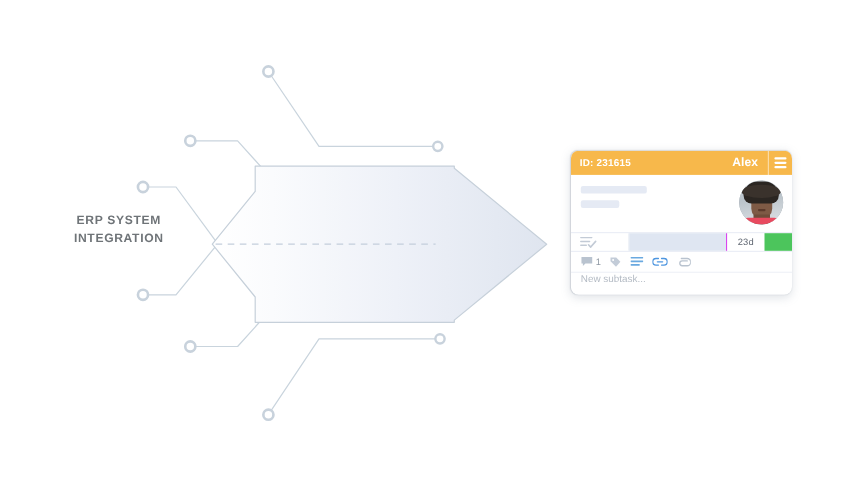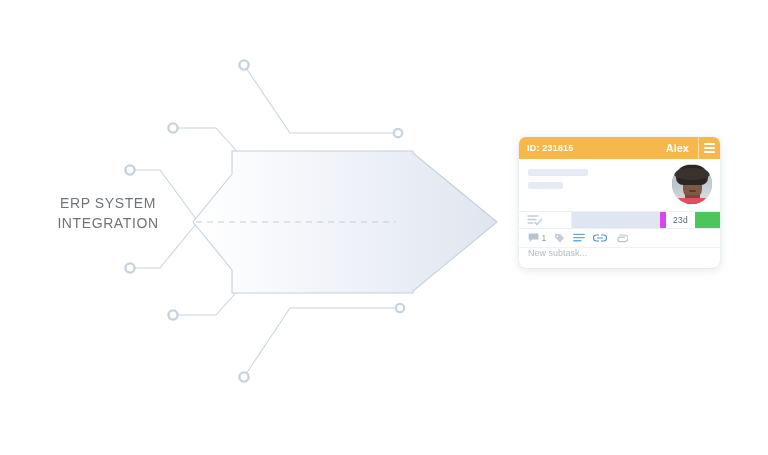--- a/index.html
+++ b/index.html
@@ -12,22 +12,22 @@
   #stage { position: relative; width: 768px; height: 455px; background: #fff; }
 
   
   #diagram { position: absolute; left: 0; top: 0; width: 520px; height: 455px; }
 
   #erp-label {
     position: absolute;
     left: 18px; top: 194px;
     width: 180px;
     text-align: center;
-    font-size: 14px;
-    font-weight: 400;
+    font-size: 11px;
+    font-weight: 700;
     letter-spacing: 0.6px;
     line-height: 1.42;
     color: #6f7478;
     white-space: pre-line;
   }
 
   
   #task-card {
     position: absolute;
     left: 519px; top: 137px;
@@ -100,21 +100,21 @@
     background: #ffffff;
   }
   #progress-check {
     width: 53px; display: flex; align-items: center; padding-left: 8px;
     border-right: 1px solid #eef1f7;
   }
   #progress-fill { flex: 1; background: #dfe6f2; }
   #progress-days {
     width: 35px; display: flex; align-items: center; justify-content: center;
     font-size: 8.5px; color: #5f6671; letter-spacing: 0.2px;
-    border-left: 6px solid #d946ef;
+    border-left: 1px solid #d946ef;
   }
   #progress-status { width: 25px; background: var(--status, #4cc55c); }
 
   #card-icons {
     display: flex; align-items: center; gap: 8px;
     height: 19px; padding: 0 9px;
     border-bottom: 1px solid #eef1f7;
   }
   .ic { display: flex; align-items: center; cursor: pointer; }
   #comment-count { font-size: 8.5px; color: #8f98a3; margin-left: 2.5px; }

